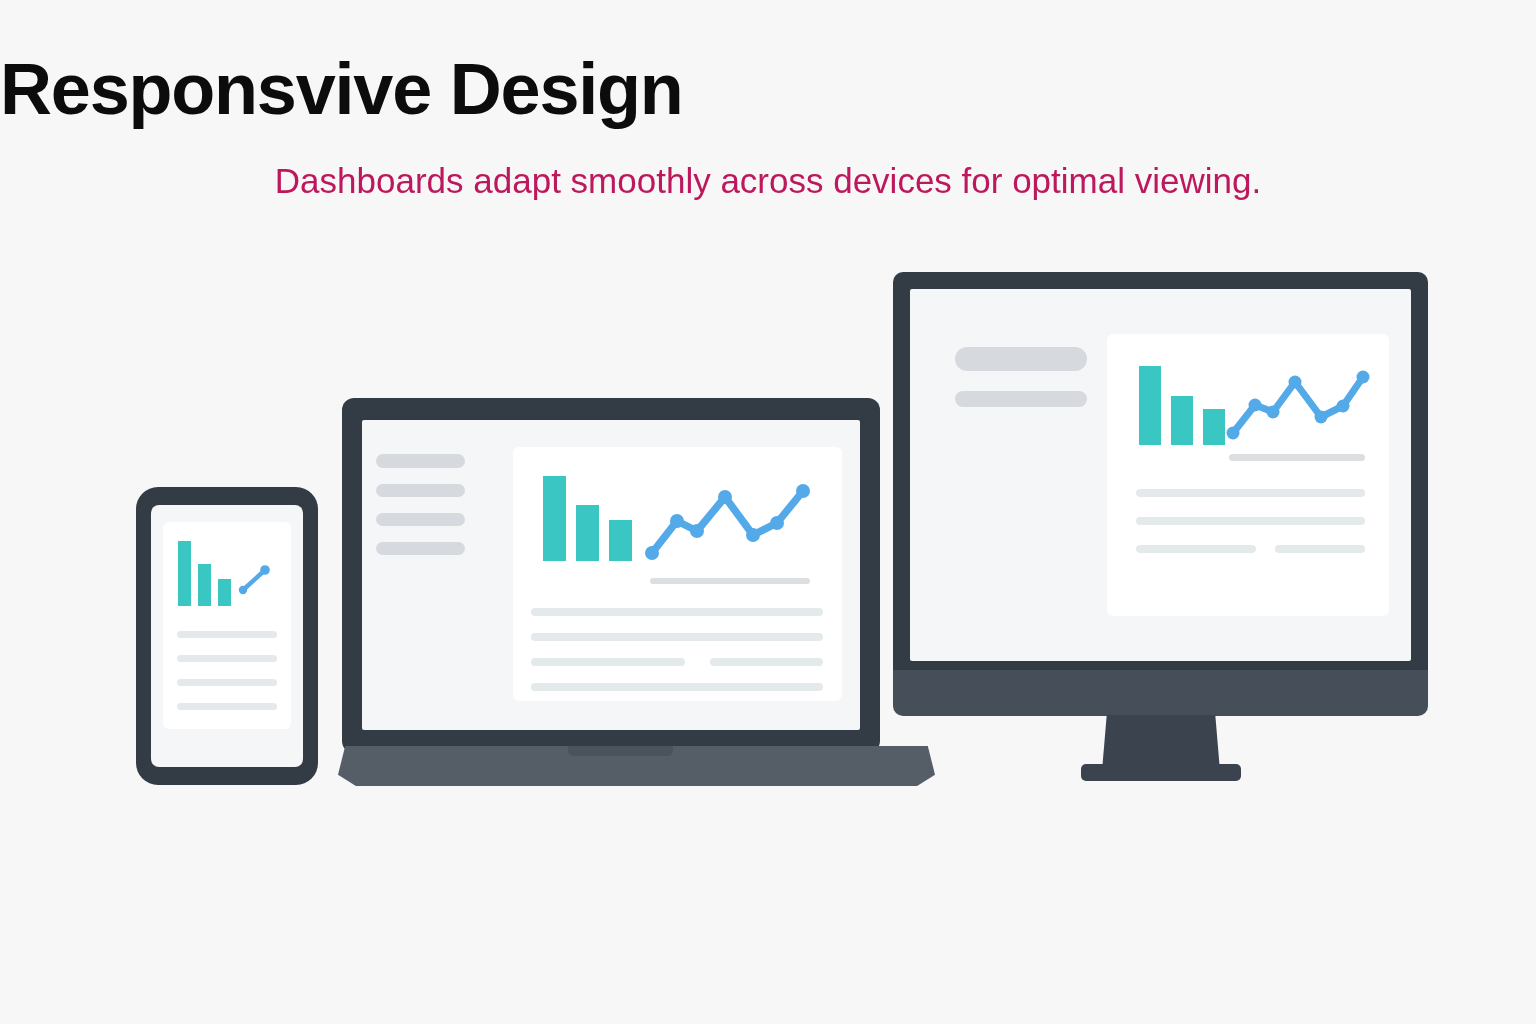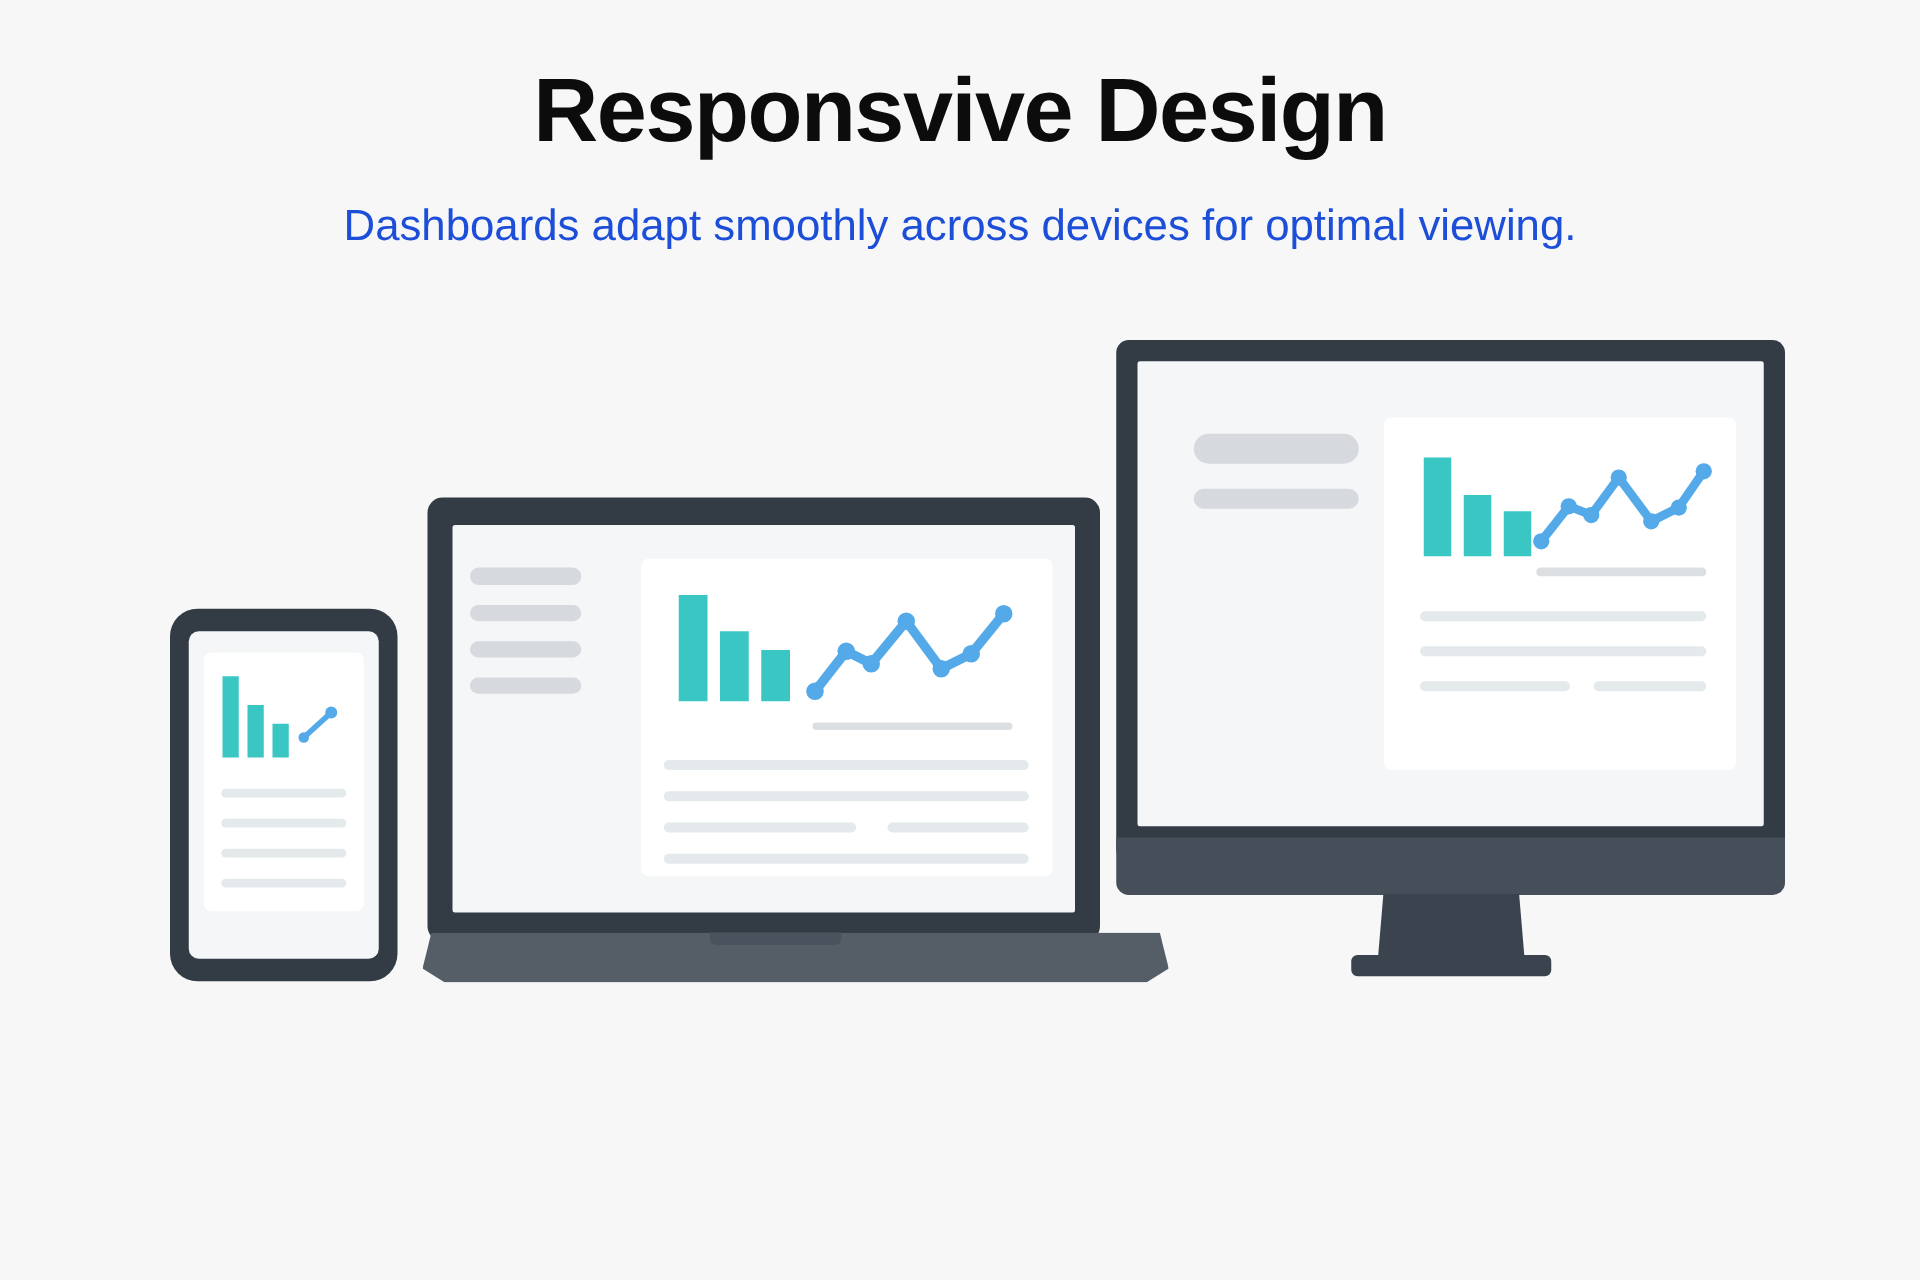--- a/index.html
+++ b/index.html
@@ -18,36 +18,36 @@
     position: absolute;
     inset: 0;
   }
 
   
   .title {
     position: absolute;
     left: 0;
     top: 52px;
     width: 1536px;
-    text-align: center;
+    text-align: left;
     font-size: 72px;
     font-weight: 700;
     letter-spacing: -1.2px;
     color: #0c0c0d;
     line-height: 1.05;
   }
   .subtitle {
     position: absolute;
     left: 0;
     top: 160px;
     width: 1536px;
     text-align: center;
     font-size: 35px;
     font-weight: 400;
-    color: #1d4ed8;
+    color: #be185d;
     line-height: 1.2;
   }
   .caption {
     position: absolute;
     left: 0;
     top: 848px;
     width: 1536px;
     text-align: center;
     font-size: 62px;
     font-weight: 700;

